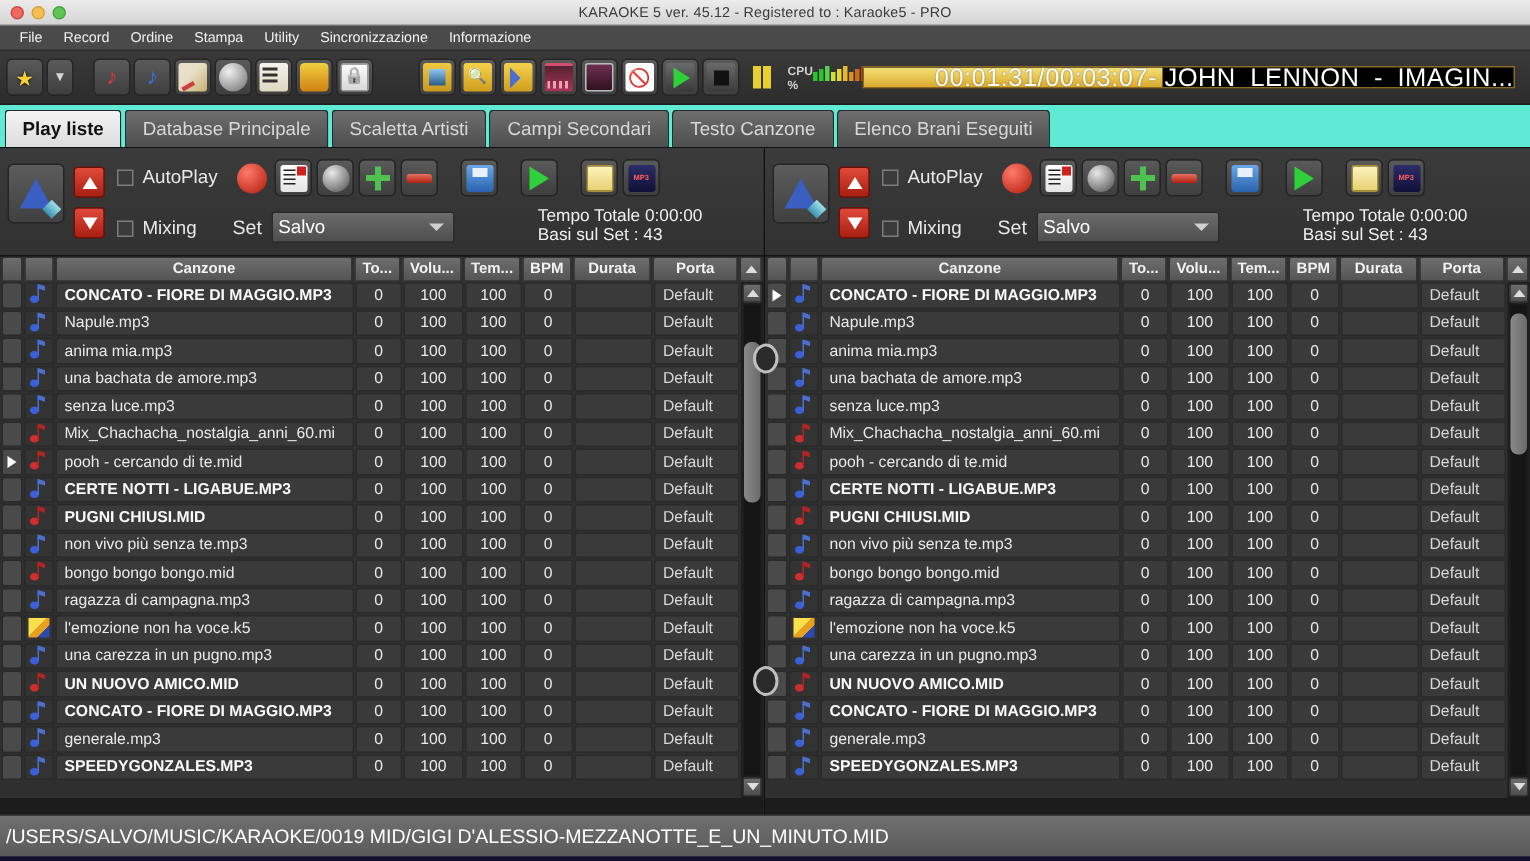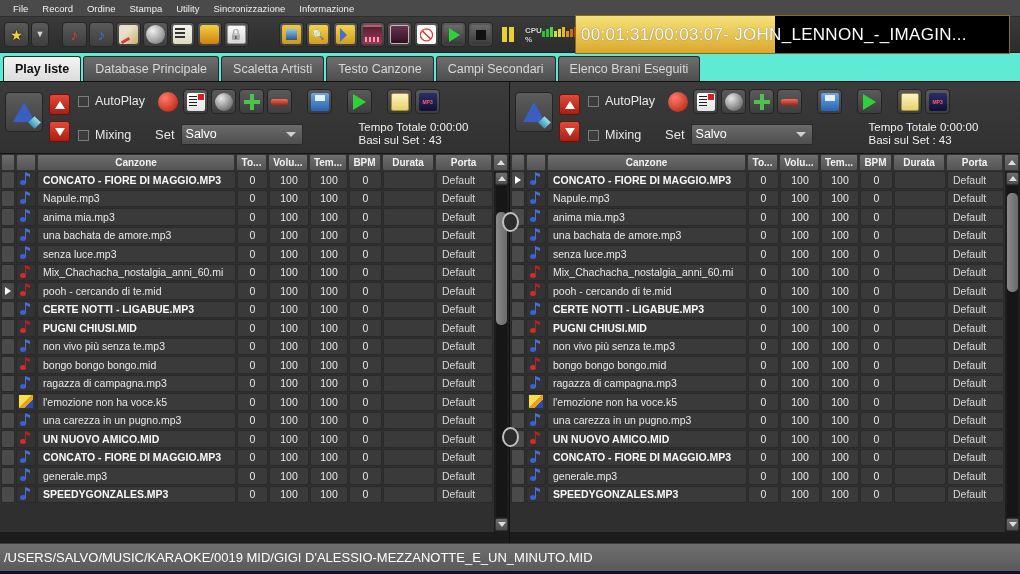--- a/index.html
+++ b/index.html
@@ -101,25 +101,25 @@
   .ic.pause { background: none; position:relative; }
   .ic.pause:after { content:""; position:absolute; width:12px; height:15px;
     background: linear-gradient(90deg,#e8d030 0 5px, transparent 5px 7px, #e8d030 7px 12px); }
 
   .cpu-block { display:flex; flex-direction:row; align-items:flex-start; margin-left:3px; width:42px; flex:0 0 42px;}
   .cpu-label { font-size: 8px; color: #cfcfcf; font-weight: bold; line-height: 9px; }
   .cpu-bars { display:flex; gap:1px; height: 11px; align-items:flex-end; }
   .cpu-bars i { width:3px; height:11px; display:block; }
 
   .lcd {
-    flex: 1 1 auto; height: 39px; margin-left: 6px; margin-right: 6px;
+    flex: 1 1 auto; height: 15px; margin-left: 6px; margin-right: 6px;
     background: #000;
     border: 1px solid #8a6a20;
     display: flex; align-items: center;
-    position: relative; overflow: hidden;
+    position: relative; overflow: hidden; justify-content: flex-end;
   }
   .lcd-fill {
     position: absolute; left: 0; top: 0; bottom: 0; width: 46%;
     background: linear-gradient(#f5e27a, #d9a82c);
   }
   .lcd-text {
     position: relative; z-index: 2;
     font-size: 17px; color: #fff; white-space: nowrap;
     padding-left: 5px; letter-spacing: .3px;
     text-shadow: 0 0 1px rgba(0,0,0,.6);
@@ -331,20 +331,28 @@
     display:flex; align-items:center; padding-left: 4px;
   }
   .status-text { font-size: 13px; color: #fff; white-space: nowrap; }
   .bottom-line { height: 3px; flex:0 0 3px; background: #101030; }
 </style>
 </head>
 <body>
 
 <div id="app">
 
+  <div class="titlebar">
+    <div class="traffic">
+      <span class="dot red"></span>
+      <span class="dot yellow"></span>
+      <span class="dot green"></span>
+    </div>
+    <div class="title-text">KARAOKE 5   ver. 45.12 - Registered to : Karaoke5 - PRO</div>
+  </div>
 
   <div class="menubar" id="menubar">
       <div class="menu-item">File</div>
       <div class="menu-item">Record</div>
       <div class="menu-item">Ordine</div>
       <div class="menu-item">Stampa</div>
       <div class="menu-item">Utility</div>
       <div class="menu-item">Sincronizzazione</div>
       <div class="menu-item">Informazione</div>
     </div>
@@ -433,24 +441,24 @@
       <div class="tab active">
         <span>Play liste</span>
       </div>
       <div class="tab">
         <span>Database Principale</span>
       </div>
       <div class="tab">
         <span>Scaletta Artisti</span>
       </div>
       <div class="tab">
+        <span>Campi Secondari</span>
+      </div>
+      <div class="tab">
         <span>Testo Canzone</span>
-      </div>
-      <div class="tab">
-        <span>Campi Secondari</span>
       </div>
       <div class="tab">
         <span>Elenco Brani Eseguiti</span>
       </div>
     </div>
 
   <div class="panels">
     <div class="knob k1"></div>
     <div class="knob k2"></div>
 

